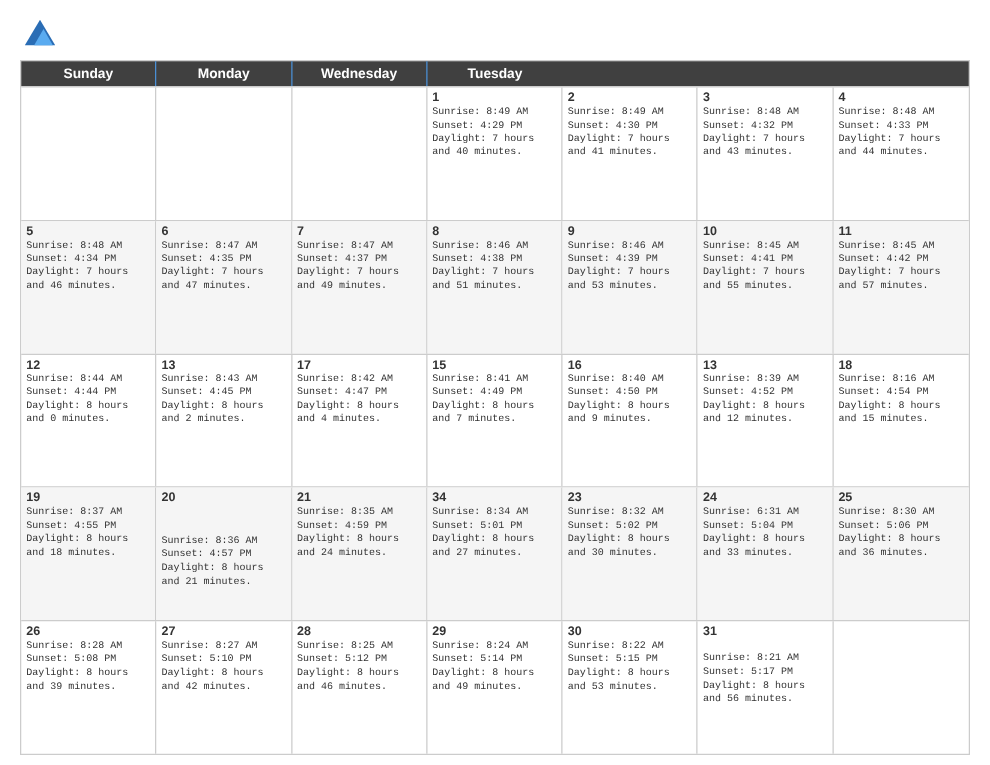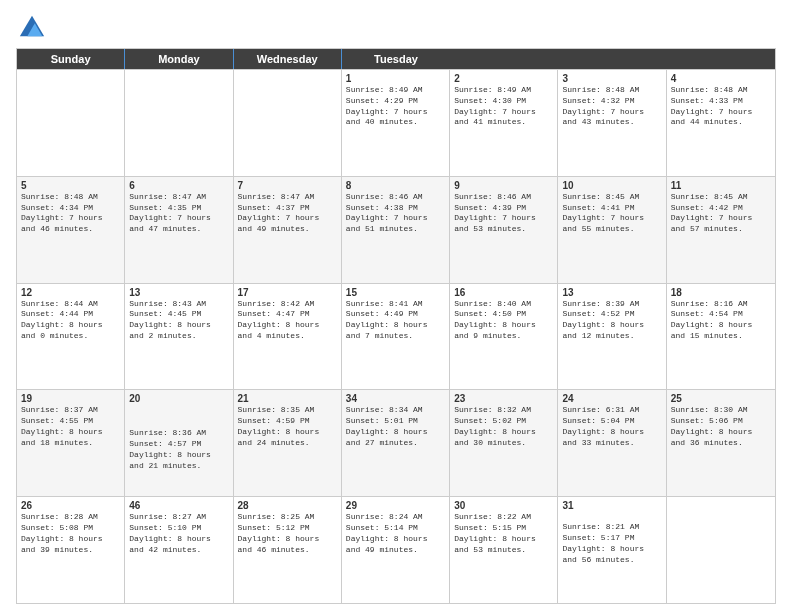--- a/index.html
+++ b/index.html
@@ -338,21 +338,21 @@
         </div>
         <div class="cal-row">
           <div class="cal-cell">
             <span class="day-num">26</span>
             <div class="cell-text" style="white-space: pre-line;">Sunrise: 8:28 AM
 Sunset: 5:08 PM
 Daylight: 8 hours
 and 39 minutes.</div>
           </div>
           <div class="cal-cell">
-            <span class="day-num">46</span>
+            <span class="day-num">27</span>
             <div class="cell-text" style="white-space: pre-line;">Sunrise: 8:27 AM
 Sunset: 5:10 PM
 Daylight: 8 hours
 and 42 minutes.</div>
           </div>
           <div class="cal-cell">
             <span class="day-num">28</span>
             <div class="cell-text" style="white-space: pre-line;">Sunrise: 8:25 AM
 Sunset: 5:12 PM
 Daylight: 8 hours

